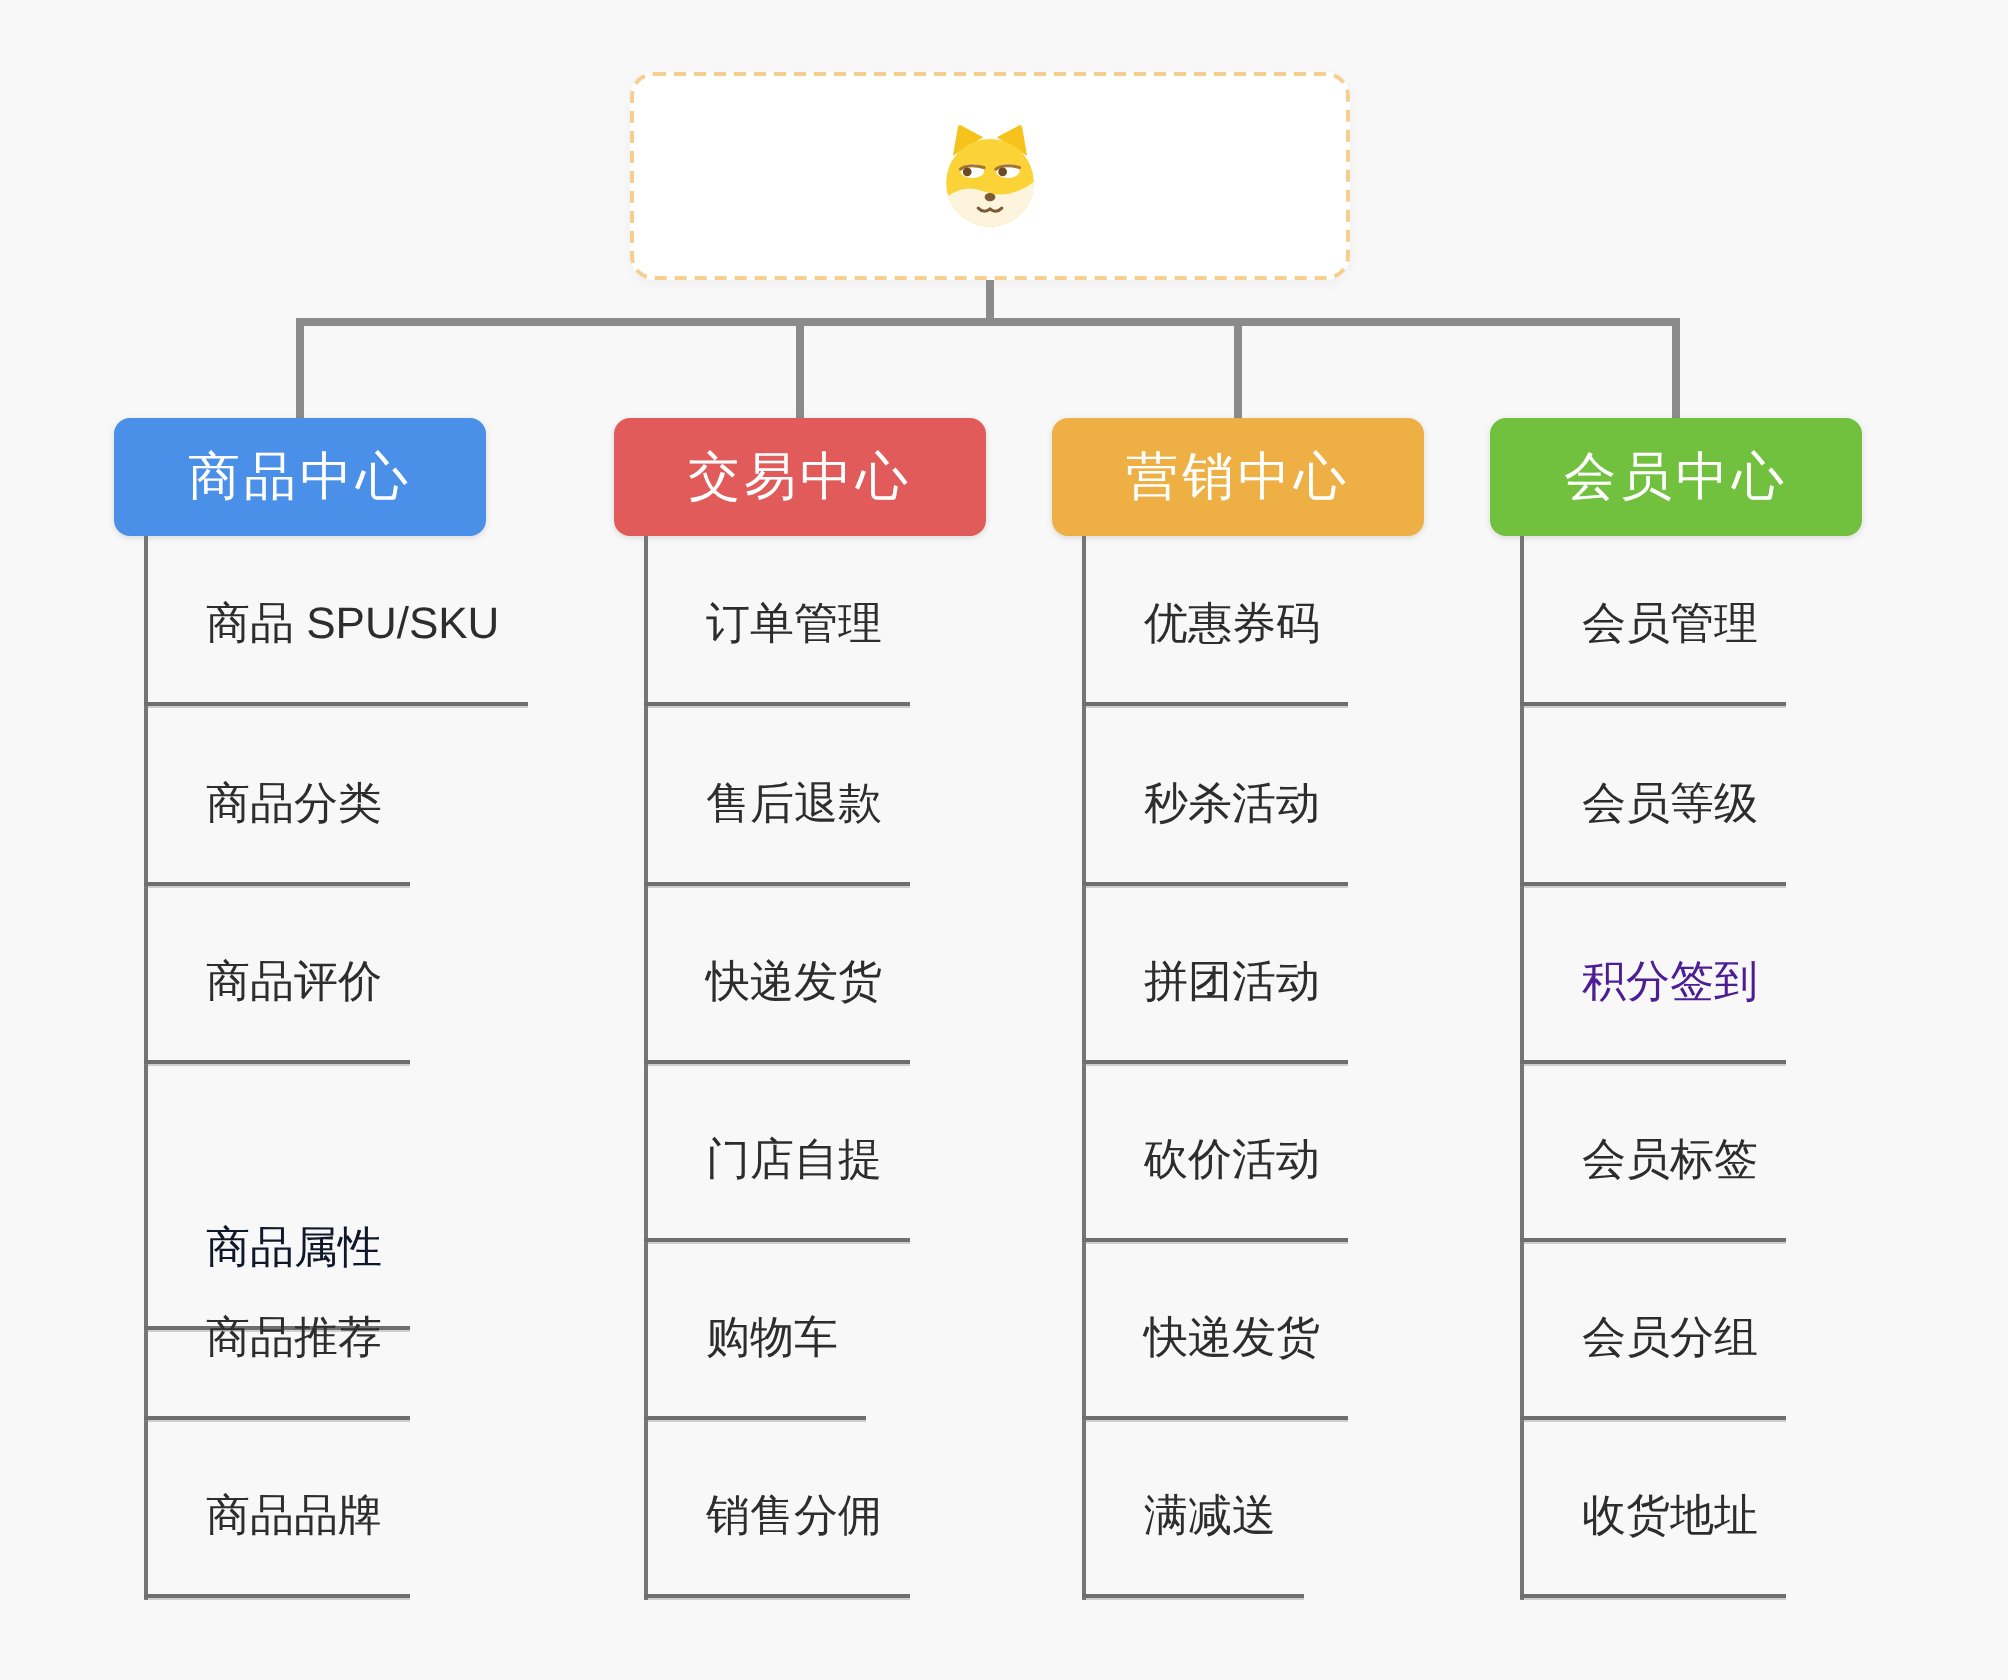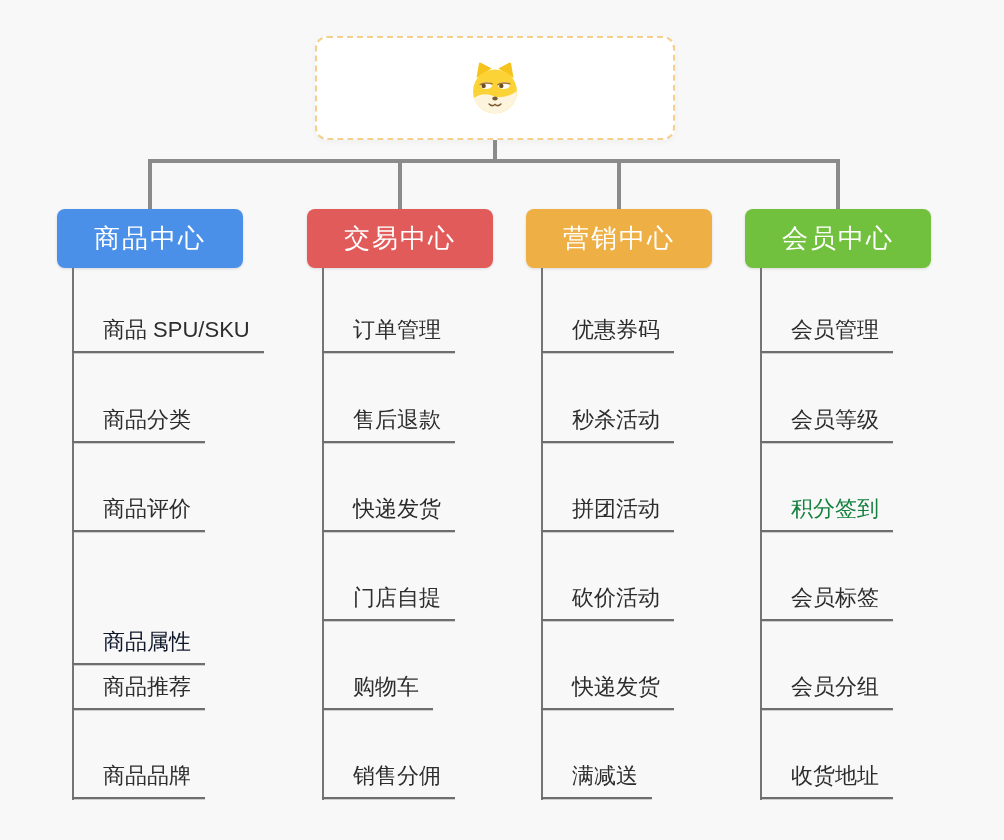--- a/index.html
+++ b/index.html
@@ -26,21 +26,21 @@
     box-shadow:0 1px 3px rgba(0,0,0,0.12);
   }
   .branch span{color:#ffffff;font-size:26px;letter-spacing:2px;white-space:nowrap;}
 
   
   .col{position:absolute;top:268px;}
   .vline{position:absolute;left:0;top:0;width:2px;height:532px;background:#757575;}
   .leaf{
     position:absolute;left:0;height:40px;box-sizing:border-box;
     display:flex;align-items:flex-end;white-space:nowrap;
-    padding:0 14px 6px 31px;
+    padding:0 14px 24px 31px;
     border-bottom:2px solid #6e6e6e;
     box-shadow:0 1px 0 rgba(130,130,130,0.35);
     font-size:22px;color:#2d2d2d;
   }
 </style>
 </head>
 <body>
 
 <div id="canvas" style="background: rgb(248, 248, 248);">
 
@@ -153,21 +153,21 @@
         </div>
       </div>
       <div class="col" style="left: 760px;">
         <div class="vline"></div>
         <div class="leaf" style="top: 45px; color: rgb(45, 45, 45); border-bottom-color: rgb(110, 110, 110);">
           <span>会员管理</span>
         </div>
         <div class="leaf" style="top: 135px; color: rgb(45, 45, 45); border-bottom-color: rgb(110, 110, 110);">
           <span>会员等级</span>
         </div>
-        <div class="leaf" style="top: 224px; color: #15803d; border-bottom-color: rgb(110, 110, 110); text-align: right;">
+        <div class="leaf" style="top: 224px; color: #4c1d95; border-bottom-color: rgb(110, 110, 110); text-align: right;">
           <span>积分签到</span>
         </div>
         <div class="leaf" style="top: 313px; color: rgb(45, 45, 45); border-bottom-color: rgb(110, 110, 110);">
           <span>会员标签</span>
         </div>
         <div class="leaf" style="top: 402px; color: rgb(45, 45, 45); border-bottom-color: rgb(110, 110, 110);">
           <span>会员分组</span>
         </div>
         <div class="leaf" style="top: 491px; color: rgb(45, 45, 45); border-bottom-color: rgb(110, 110, 110);">
           <span>收货地址</span>

